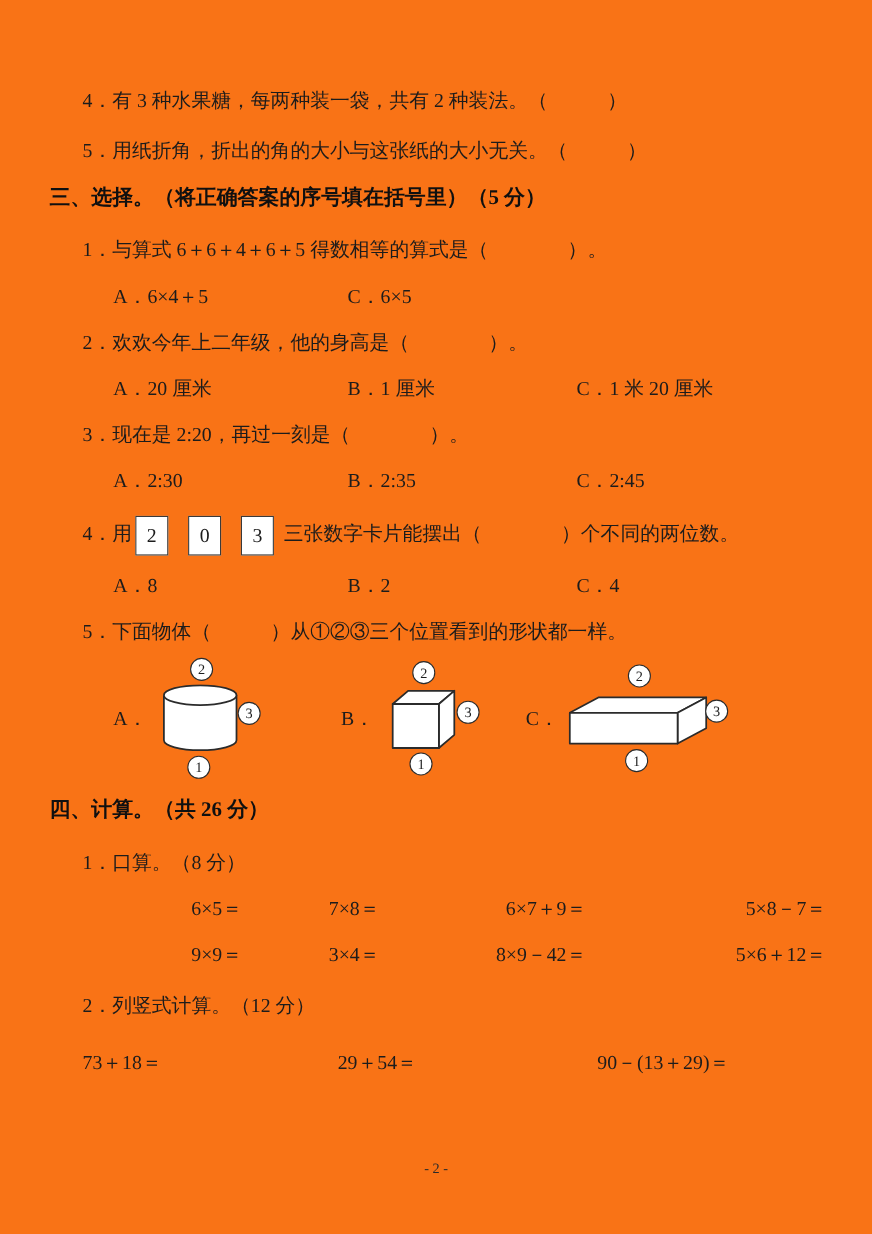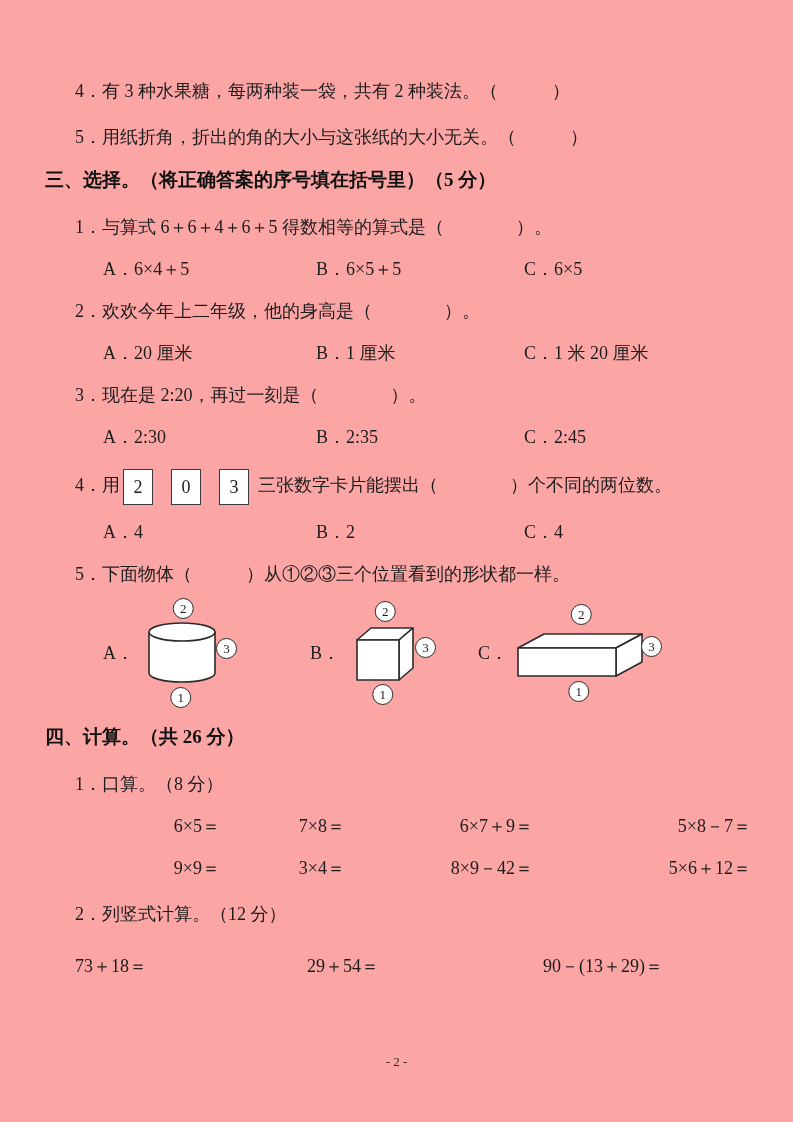--- a/index.html
+++ b/index.html
@@ -1,21 +1,21 @@
 <!DOCTYPE html>
 <html><head>
 <meta charset="utf-8">
 <style>
   * { margin: 0; padding: 0; box-sizing: border-box; }
   html, body { background: #ffffff; }
   .page {
     position: relative;
     width: 793px;
     height: 1122px;
-    background: #fca5a5;
+    background: #f97316;
     font-family: "Liberation Serif", "DejaVu Serif", serif;
     color: #1c1c1c;
     font-size: 18px;
     overflow: hidden;
     padding: 78px 42px 0 45px;
   }
   .line { line-height: 26px; margin-bottom: 16px; white-space: nowrap; }
   .indent-q { padding-left: 30px; }
   .indent-opt { padding-left: 58px; gap: 36px; }
   .heading { font-weight: 700; font-size: 19px; color: #101010; margin-bottom: 20px; line-height: 28px; }
@@ -79,21 +79,20 @@
 <div class="page">
 
   <div class="line indent-q mb-lg">4．有 3 种水果糖，每两种装一袋，共有 2 种装法。（　　　）</div>
   <div class="line indent-q">5．用纸折角，折出的角的大小与这张纸的大小无关。（　　　）</div>
 
   <div class="heading">三、选择。（将正确答案的序号填在括号里）（5 分）</div>
 
   <div class="line indent-q">1．与算式 6＋6＋4＋6＋5 得数相等的算式是（　　　　）。</div>
   <div class="line indent-opt opt-row">
     <span class="opt-a">A．6×4＋5</span>
-    <span class="opt-b">B．6×5＋5</span>
     <span class="opt-c">C．6×5</span>
   </div>
 
   <div class="line indent-q">2．欢欢今年上二年级，他的身高是（　　　　）。</div>
   <div class="line indent-opt opt-row">
     <span class="opt-a">A．20 厘米</span>
     <span class="opt-b">B．1 厘米</span>
     <span class="opt-c">C．1 米 20 厘米</span>
   </div>
 
@@ -101,21 +100,21 @@
   <div class="line indent-opt opt-row">
     <span class="opt-a">A．2:30</span>
     <span class="opt-b">B．2:35</span>
     <span class="opt-c">C．2:45</span>
   </div>
 
   <div class="line indent-q card-line">
     <span>4．用</span><span class="digit-card first">2</span><span class="digit-card">0</span><span class="digit-card">3</span><span>三张数字卡片能摆出（　　　　）个不同的两位数。</span>
   </div>
   <div class="line indent-opt opt-row">
-    <span class="opt-a">A．4</span>
+    <span class="opt-a">A．8</span>
     <span class="opt-b">B．2</span>
     <span class="opt-c">C．4</span>
   </div>
 
   <div class="line indent-q" style="margin-bottom:10px;">5．下面物体（　　　）从①②③三个位置看到的形状都一样。</div>
 
   <div class="figures">
 
     <div class="fig fig-a">
       <span class="fig-letter">A．</span>

